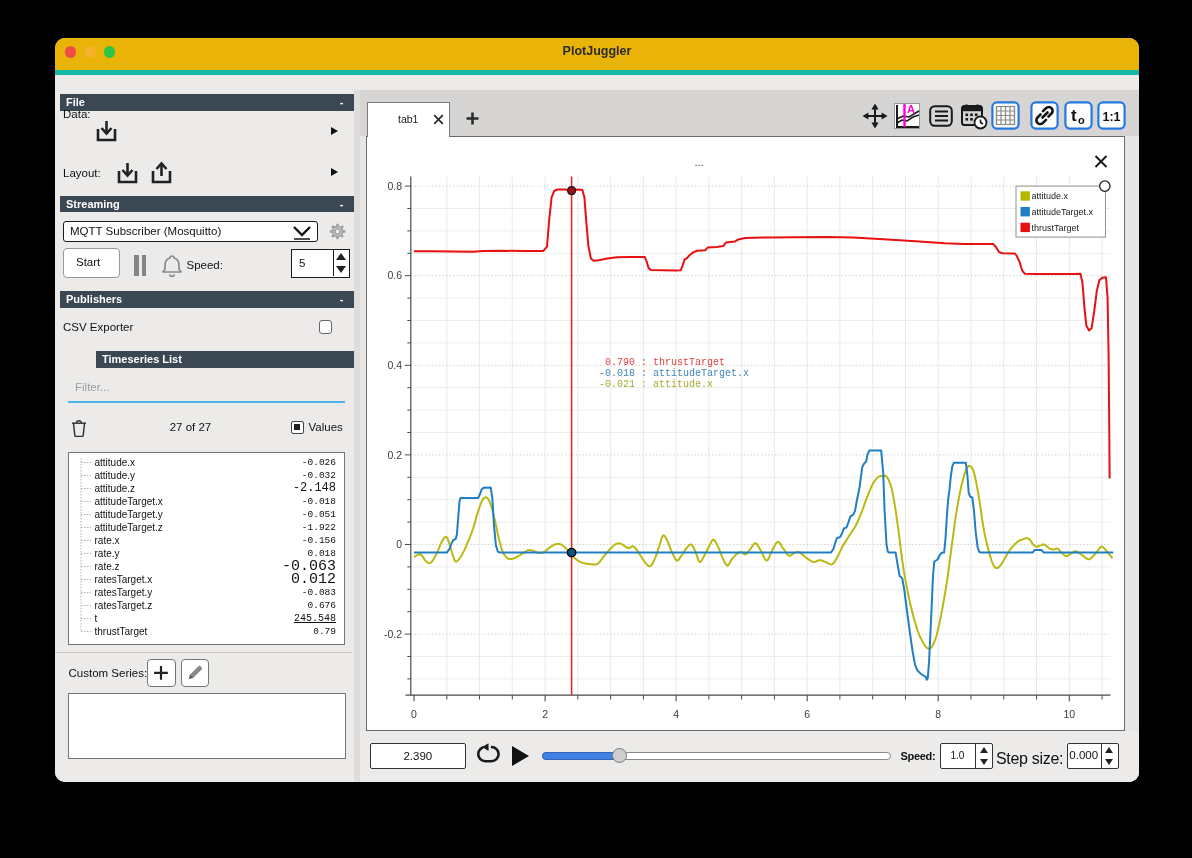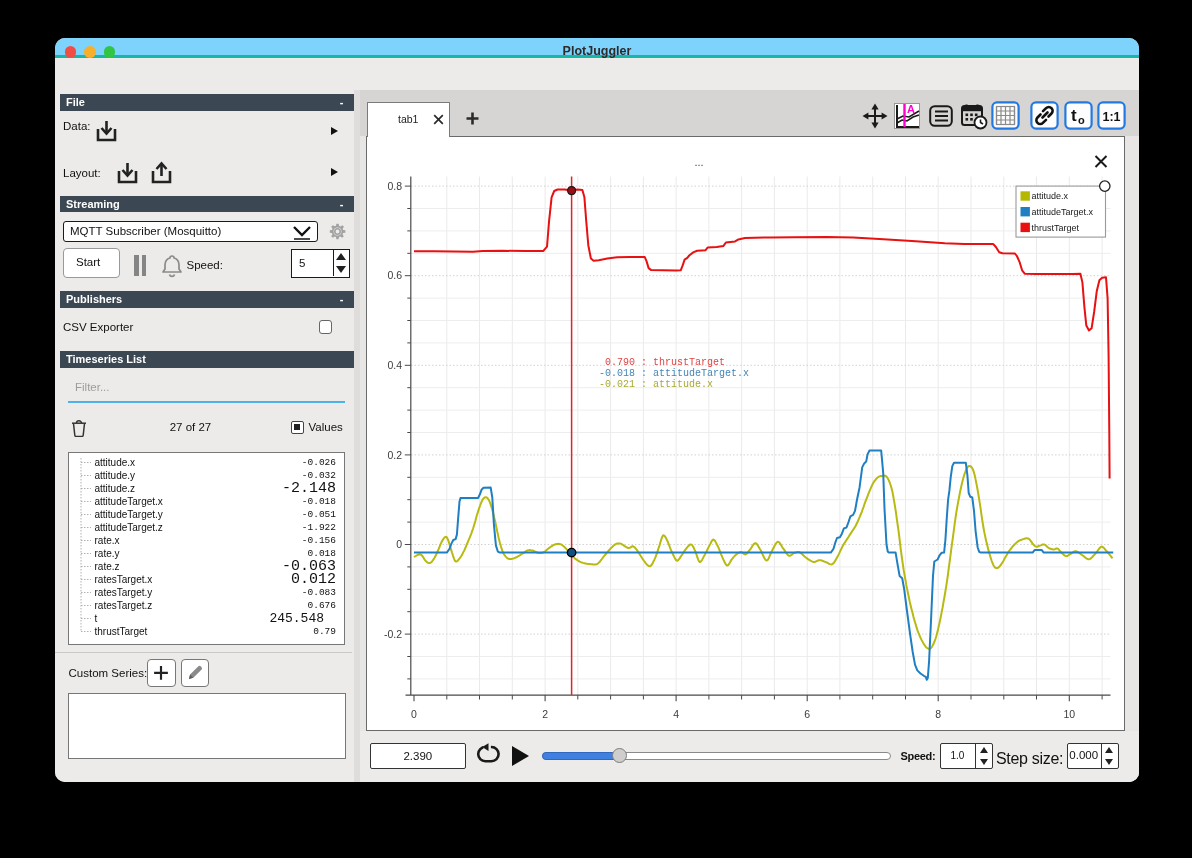--- a/index.html
+++ b/index.html
@@ -1,19 +1,19 @@
 <!DOCTYPE html>
 <html><head><meta charset="utf-8">
 <style>
 *{margin:0;padding:0;box-sizing:border-box;}
 html,body{width:1192px;height:858px;background:#000;overflow:hidden;font-family:"Liberation Sans",sans-serif;}
 #win{position:absolute;left:55px;top:38px;width:1084px;height:744px;background:#ecebe9;border-radius:10px;overflow:hidden;}
 .abs{position:absolute;}
 
-#titlebar{position:absolute;left:0;top:0;width:100%;height:20px;background:#7dd3fc;border-bottom:3px solid #14b8a6;}
+#titlebar{position:absolute;left:0;top:0;width:100%;height:37px;background:#eab308;border-bottom:5px solid #14b8a6;}
 .dot{position:absolute;top:8.2px;width:11.6px;height:11.6px;border-radius:50%;}
 #ttl{position:absolute;top:0;left:0;width:100%;height:27px;line-height:27px;text-align:center;font-size:12.5px;font-weight:bold;color:#2b2b2b;}
 
 #menubar{position:absolute;left:0;top:27px;width:100%;height:25px;background:#2d2d2d;color:#f2f2f2;font-size:11.5px;}
 #menubar span{position:absolute;top:6px;}
 
 #side{position:absolute;left:0;top:52px;width:299px;bottom:0;background:#ecebe9;}
 .hdr{position:absolute;left:5px;width:293.5px;height:16.5px;background:#3c4754;color:#fff;font-size:11px;font-weight:bold;line-height:16.5px;padding-left:6px;}
 .hdr .min{position:absolute;right:10px;top:0;font-weight:bold;}
 .lbl{position:absolute;font-size:11.5px;color:#111;}
@@ -26,21 +26,21 @@
   <div id="titlebar">
     <div class="dot" style="left:9.7px;background:#f04e45;"></div>
     <div class="dot" style="left:29.2px;background:#f6b02b;"></div>
     <div class="dot" style="left:48.7px;background:#30c643;"></div>
     <div id="ttl">PlotJuggler</div>
   </div>
 
   <div id="side">
 
     <div class="hdr" style="top:4px;">File<span class="min">-</span></div>
-    <div class="lbl" style="left:8px;top:30px;">Data:</div>
+    <div class="lbl" style="left:8px;top:18px;">Data:</div>
     <svg class="abs" style="left:40px;top:29px;" width="23" height="24" viewBox="0 0 23 24">
       <path d="M3 10 L3 21 L20 21 L20 10" fill="none" stroke="#222" stroke-width="2.6"></path>
       <path d="M11.5 2 L11.5 13" stroke="#222" stroke-width="2.6" fill="none"></path>
       <path d="M6.5 9 L11.5 14.5 L16.5 9" fill="none" stroke="#222" stroke-width="2.6" stroke-linejoin="miter"></path>
     </svg>
     <div class="arrowR" style="left:276px;top:36.5px;"></div>
     <div class="lbl" style="left:8px;top:77px;">Layout:</div>
     <svg class="abs" style="left:61px;top:70.5px;" width="23" height="24" viewBox="0 0 23 24">
       <path d="M3 10 L3 21 L20 21 L20 10" fill="none" stroke="#222" stroke-width="2.6"></path>
       <path d="M11.5 2 L11.5 13" stroke="#222" stroke-width="2.6" fill="none"></path>
@@ -77,21 +77,21 @@
     <div class="lbl" style="left:244px;top:166.5px;">5</div>
     <div class="abs" style="left:277.7px;top:159.9px;width:15.4px;height:26.2px;border-left:1.4px solid #1a1a1a;">
       <div style="position:absolute;left:2.6px;top:3px;width:0;height:0;border-left:5px solid transparent;border-right:5px solid transparent;border-bottom:7px solid #222;"></div>
       <div style="position:absolute;left:2.6px;bottom:3px;width:0;height:0;border-left:5px solid transparent;border-right:5px solid transparent;border-top:7px solid #222;"></div>
     </div>
 
     <div class="hdr" style="top:201px;">Publishers<span class="min">-</span></div>
     <div class="lbl" style="left:8px;top:231px;">CSV Exporter</div>
     <div class="abs" style="left:263.5px;top:230px;width:13.5px;height:13.5px;background:#fff;border:1.5px solid #666;border-radius:3px;"></div>
 
-    <div class="hdr" style="top:261px;">Timeseries List</div>
+    <div class="hdr" style="top:261px;margin-left:36px;">Timeseries List</div>
     <div class="lbl" style="left:20px;top:290.5px;color:#9c9c9c;">Filter...</div>
     <div class="abs" style="left:12.5px;top:310.5px;width:277px;height:2px;background:#4cb2e8;"></div>
     <svg class="abs" style="left:16px;top:328.5px;" width="16" height="18" viewBox="0 0 16 18">
       <path d="M2.5 4.5 L3.8 16.2 a1.4 1.4 0 001.4 1.3 L10.8 17.5 a1.4 1.4 0 001.4-1.3 L13.5 4.5" fill="none" stroke="#333" stroke-width="1.5"></path>
       <path d="M1 4.2 L15 4.2" stroke="#333" stroke-width="1.5"></path>
       <path d="M5.5 4 a2.5 2.2 0 015 0" fill="none" stroke="#333" stroke-width="1.5"></path>
     </svg>
     <div class="lbl" style="left:0;top:331px;width:271px;text-align:center;">27 of 27</div>
     <div class="abs" style="left:235.5px;top:330.5px;width:13px;height:13px;background:#fff;border:1.5px solid #444;border-radius:2px;">
       <div style="position:absolute;left:2px;top:2px;width:6px;height:6px;background:#222;"></div>
@@ -114,41 +114,41 @@
           <path d="M12 139.5 L22 139.5" stroke="#b0b0b0" stroke-width="1" stroke-dasharray="1.5,1.5" fill="none"></path>
           <path d="M12 152.5 L22 152.5" stroke="#b0b0b0" stroke-width="1" stroke-dasharray="1.5,1.5" fill="none"></path>
           <path d="M12 165.5 L22 165.5" stroke="#b0b0b0" stroke-width="1" stroke-dasharray="1.5,1.5" fill="none"></path>
           <path d="M12 178.5 L22 178.5" stroke="#b0b0b0" stroke-width="1" stroke-dasharray="1.5,1.5" fill="none"></path>
         </svg>
         <div style="position:absolute;left:26px;top:3.5px;height:13.0px;line-height:13.0px;font-size:10px;color:#111;">attitude.x</div>
         <div style="position:absolute;right:8px;top:3.5px;height:13.0px;line-height:13.0px;font-size:9.5px;font-family:'Liberation Mono',monospace;color:#111;">-0.026</div>
         <div style="position:absolute;left:26px;top:16.5px;height:13.0px;line-height:13.0px;font-size:10px;color:#111;">attitude.y</div>
         <div style="position:absolute;right:8px;top:16.5px;height:13.0px;line-height:13.0px;font-size:9.5px;font-family:'Liberation Mono',monospace;color:#111;">-0.032</div>
         <div style="position:absolute;left:26px;top:29.5px;height:13.0px;line-height:13.0px;font-size:10px;color:#111;">attitude.z</div>
-        <div style="position:absolute;right:8px;top:29.5px;height:13.0px;line-height:13.0px;font-size:15px;font-family:'Liberation Mono',monospace;color:#111;">-2.148</div>
+        <div style="position:absolute;right:8px;top:29.5px;height:13.0px;line-height:13.0px;font-size:12px;font-family:'Liberation Mono',monospace;color:#111;">-2.148</div>
         <div style="position:absolute;left:26px;top:42.5px;height:13.0px;line-height:13.0px;font-size:10px;color:#111;">attitudeTarget.x</div>
         <div style="position:absolute;right:8px;top:42.5px;height:13.0px;line-height:13.0px;font-size:9.5px;font-family:'Liberation Mono',monospace;color:#111;">-0.018</div>
         <div style="position:absolute;left:26px;top:55.5px;height:13.0px;line-height:13.0px;font-size:10px;color:#111;">attitudeTarget.y</div>
         <div style="position:absolute;right:8px;top:55.5px;height:13.0px;line-height:13.0px;font-size:9.5px;font-family:'Liberation Mono',monospace;color:#111;">-0.051</div>
         <div style="position:absolute;left:26px;top:68.5px;height:13.0px;line-height:13.0px;font-size:10px;color:#111;">attitudeTarget.z</div>
         <div style="position:absolute;right:8px;top:68.5px;height:13.0px;line-height:13.0px;font-size:9.5px;font-family:'Liberation Mono',monospace;color:#111;">-1.922</div>
         <div style="position:absolute;left:26px;top:81.5px;height:13.0px;line-height:13.0px;font-size:10px;color:#111;">rate.x</div>
         <div style="position:absolute;right:8px;top:81.5px;height:13.0px;line-height:13.0px;font-size:9.5px;font-family:'Liberation Mono',monospace;color:#111;">-0.156</div>
         <div style="position:absolute;left:26px;top:94.5px;height:13.0px;line-height:13.0px;font-size:10px;color:#111;">rate.y</div>
         <div style="position:absolute;right:8px;top:94.5px;height:13.0px;line-height:13.0px;font-size:9.5px;font-family:'Liberation Mono',monospace;color:#111;">0.018</div>
         <div style="position:absolute;left:26px;top:107.5px;height:13.0px;line-height:13.0px;font-size:10px;color:#111;">rate.z</div>
         <div style="position:absolute;right:8px;top:107.5px;height:13.0px;line-height:13.0px;font-size:15px;font-family:'Liberation Mono',monospace;color:#111;">-0.063</div>
         <div style="position:absolute;left:26px;top:120.5px;height:13.0px;line-height:13.0px;font-size:10px;color:#111;">ratesTarget.x</div>
         <div style="position:absolute;right:8px;top:120.5px;height:13.0px;line-height:13.0px;font-size:15px;font-family:'Liberation Mono',monospace;color:#111;">0.012</div>
         <div style="position:absolute;left:26px;top:133.5px;height:13.0px;line-height:13.0px;font-size:10px;color:#111;">ratesTarget.y</div>
         <div style="position:absolute;right:8px;top:133.5px;height:13.0px;line-height:13.0px;font-size:9.5px;font-family:'Liberation Mono',monospace;color:#111;">-0.083</div>
         <div style="position:absolute;left:26px;top:146.5px;height:13.0px;line-height:13.0px;font-size:10px;color:#111;">ratesTarget.z</div>
         <div style="position:absolute;right:8px;top:146.5px;height:13.0px;line-height:13.0px;font-size:9.5px;font-family:'Liberation Mono',monospace;color:#111;">0.676</div>
         <div style="position:absolute;left:26px;top:159.5px;height:13.0px;line-height:13.0px;font-size:10px;color:#111;">t</div>
-        <div style="position:absolute;right:20px;top:159.5px;height:13.0px;line-height:13.0px;font-size:13px;font-family:'Liberation Mono',monospace;color:#111;">245.548</div>
+        <div style="position:absolute;right:8px;top:159.5px;height:13.0px;line-height:13.0px;font-size:10px;font-family:'Liberation Mono',monospace;color:#111;text-decoration:underline;">245.548</div>
         <div style="position:absolute;left:26px;top:172.5px;height:13.0px;line-height:13.0px;font-size:10px;color:#111;">thrustTarget</div>
         <div style="position:absolute;right:8px;top:172.5px;height:13.0px;line-height:13.0px;font-size:9.5px;font-family:'Liberation Mono',monospace;color:#111;">0.79</div>
       </div>
 
     <div class="abs" style="left:5px;top:413px;width:0;"></div>
     <div class="abs" style="left:0px;top:561.5px;width:297px;height:1px;background:#c9c8c6;"></div>
     <div class="lbl" style="left:13.5px;top:576.5px;">Custom Series:</div>
     <div class="wbox" style="left:92px;top:568.5px;width:28.5px;height:28px;border:1.2px solid #777;border-radius:4px;">
       <svg width="26" height="25.6" viewBox="0 0 26 26">
           <path d="M13 6 L13 20 M6 13 L20 13" stroke="#222" stroke-width="2.2"></path>

